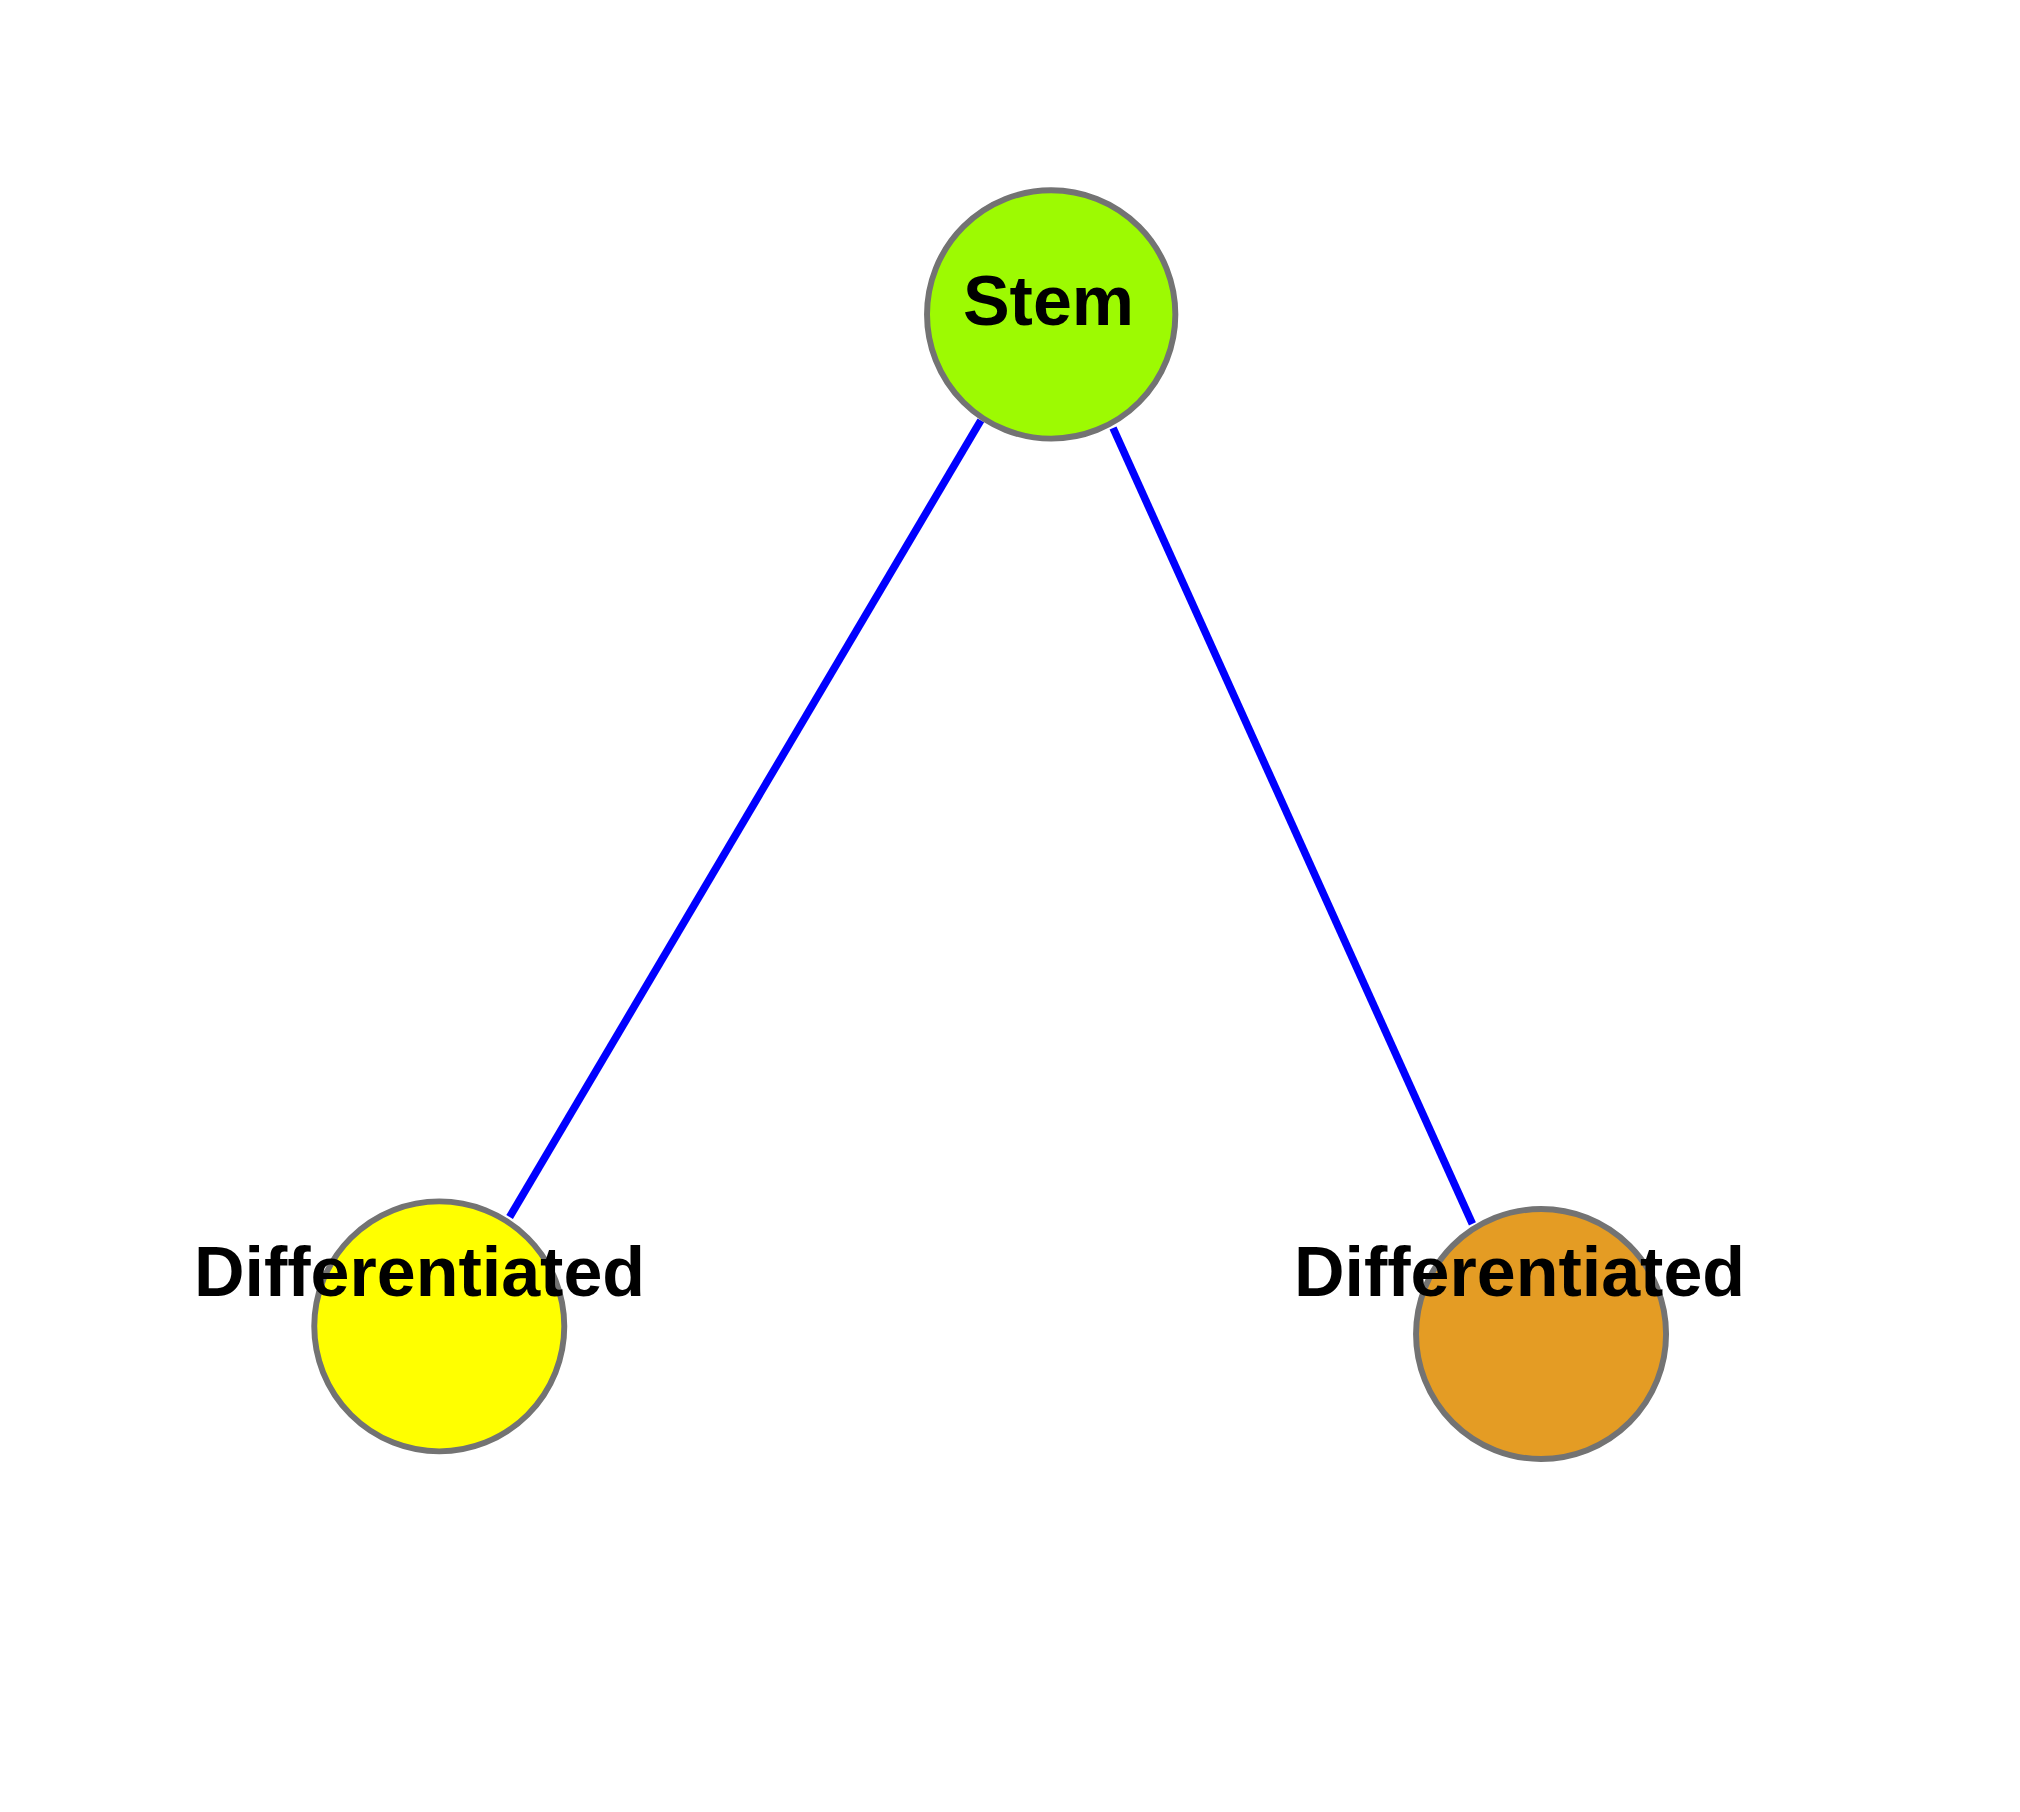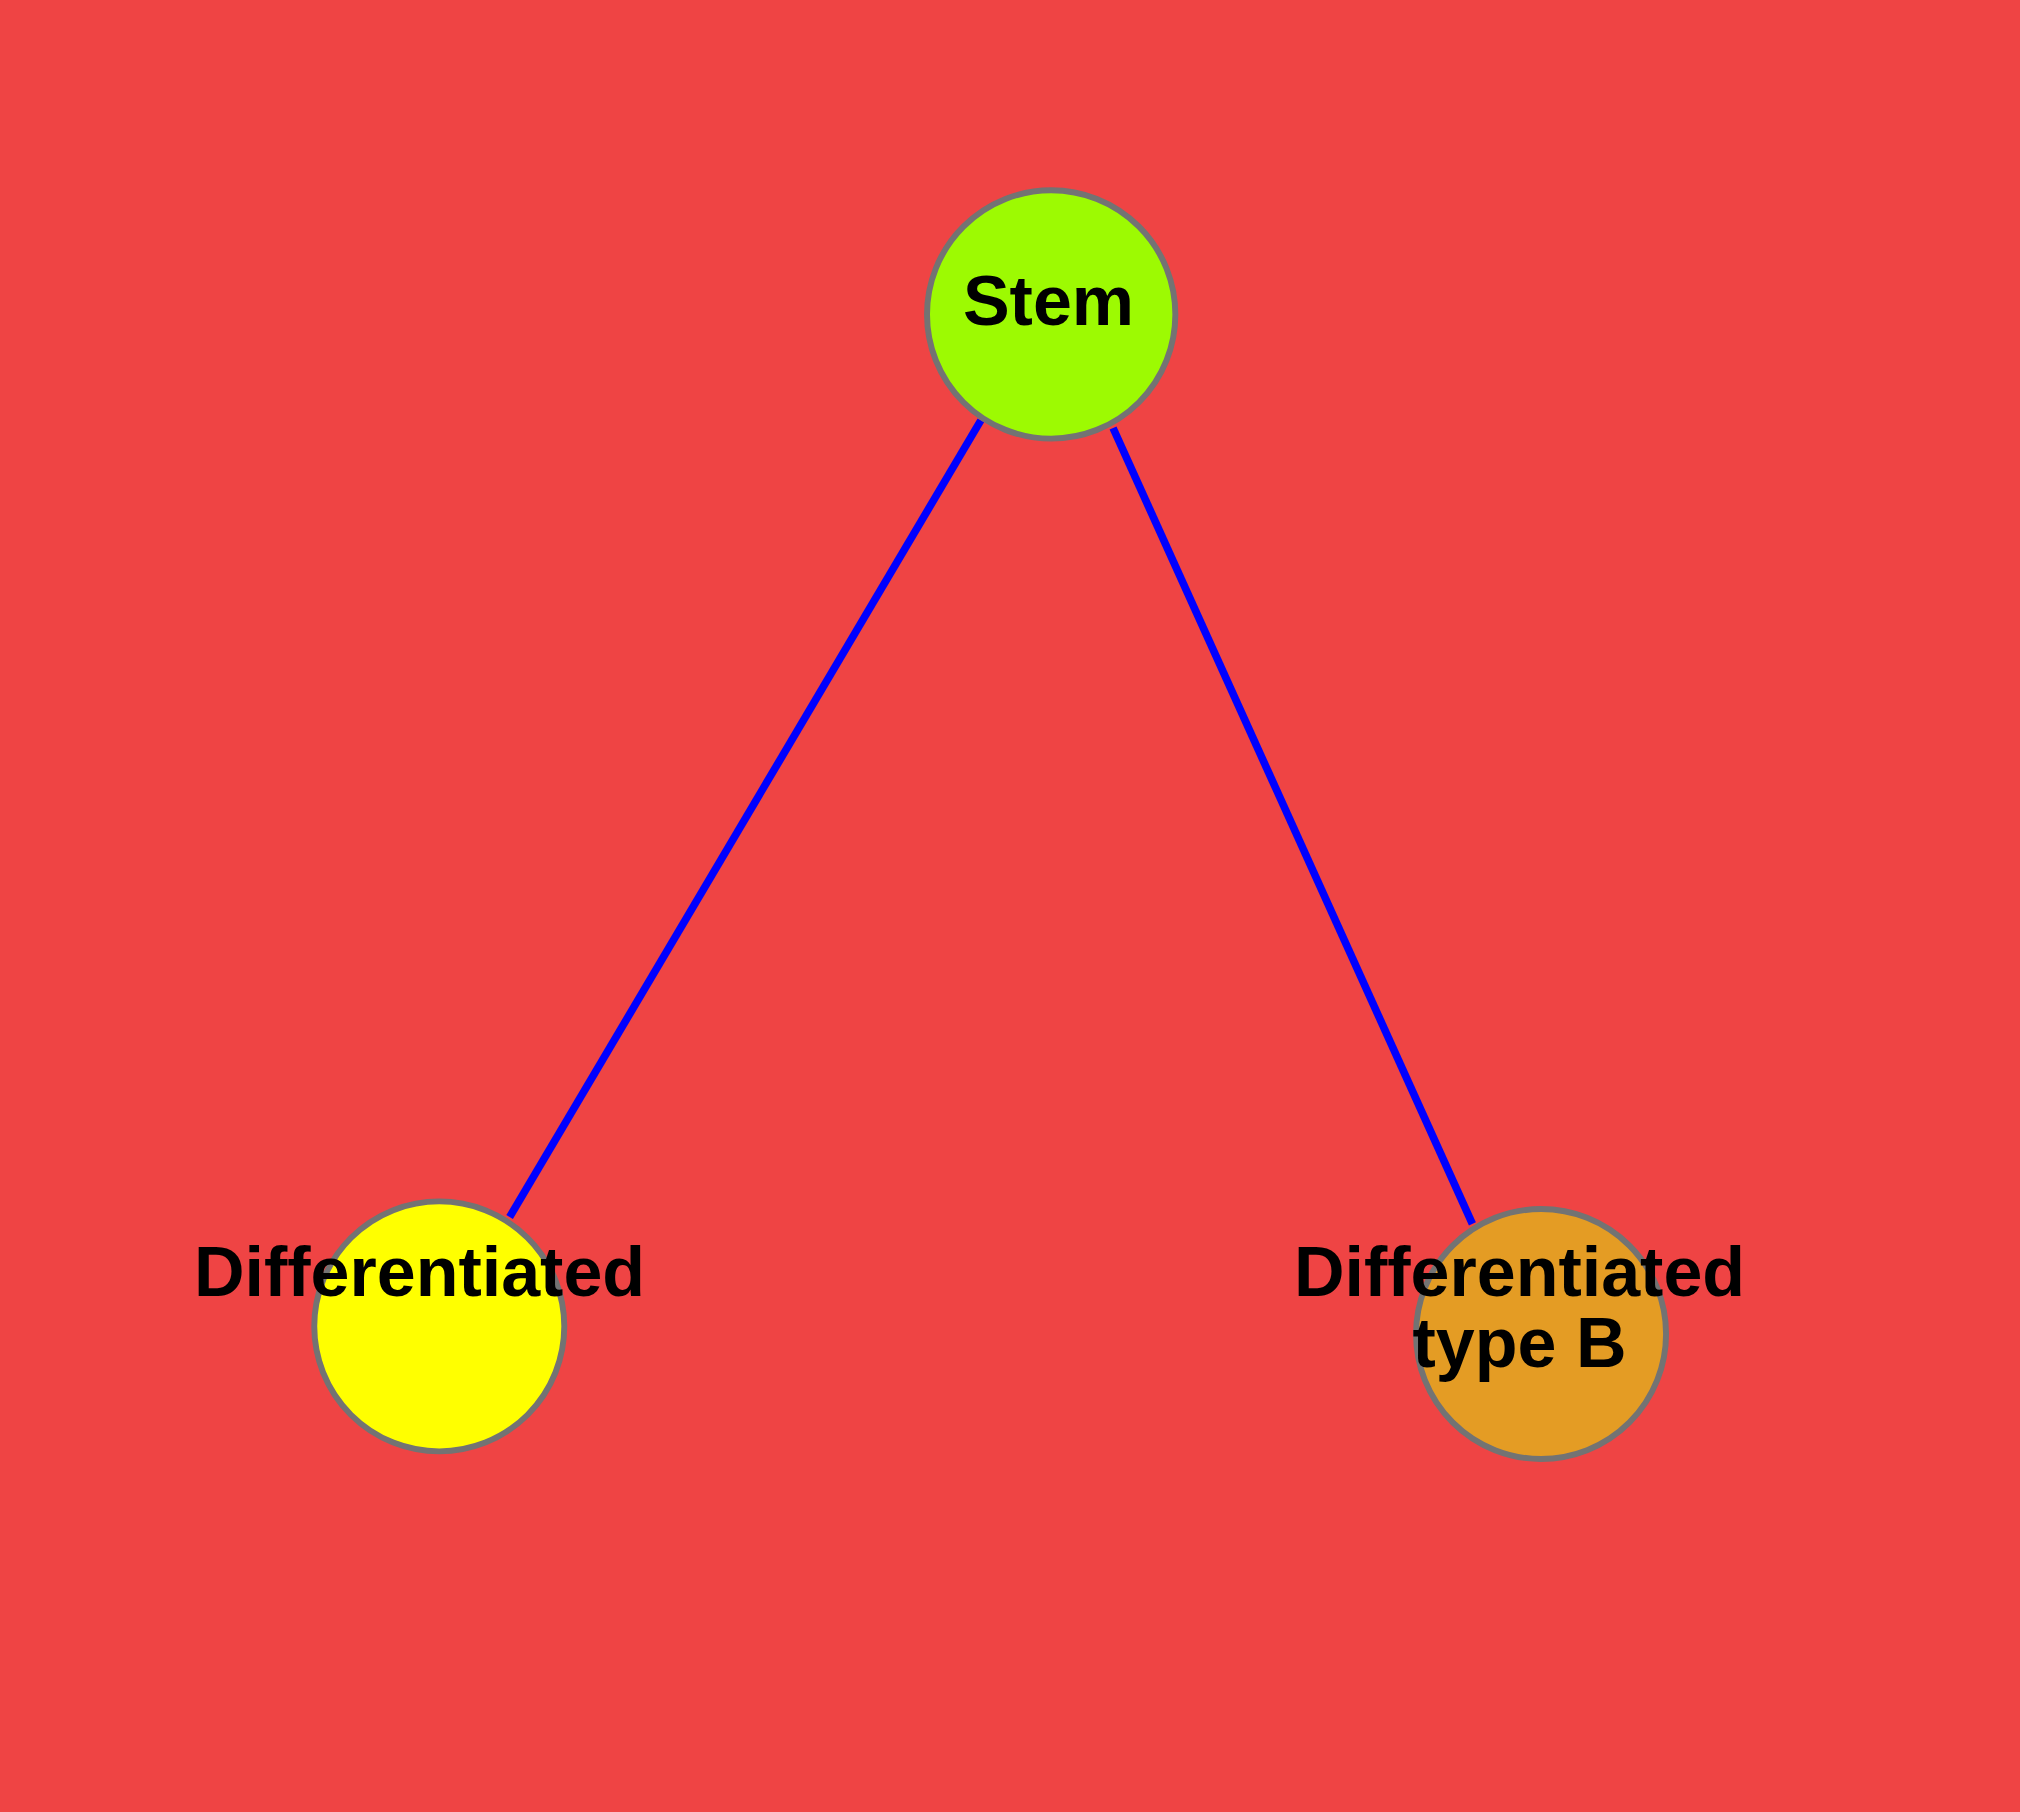--- a/index.html
+++ b/index.html
@@ -4,21 +4,21 @@
 <style>
   html, body {
     margin: 0;
     padding: 0;
     background: #ccccfa;
   }
   #canvas {
     position: relative;
     width: 2021px;
     height: 1812px;
-    background: #ef4444;
+    background: #ffffff;
     overflow: hidden;
     font-family: "Liberation Sans", sans-serif;
   }
   #graph-svg {
     position: absolute;
     left: 0;
     top: 0;
     width: 2021px;
     height: 1812px;
   }
@@ -66,16 +66,16 @@
       <circle cx="1240" cy="371" r="146.5" fill="#9dfa02" stroke="#737373" stroke-width="7"></circle>
       <circle cx="518" cy="1565" r="147.5" fill="#ffff00" stroke="#737373" stroke-width="7"></circle>
       <circle cx="1818" cy="1574" r="147.5" fill="#e49c24" stroke="#737373" stroke-width="7"></circle>
     </g>
   </svg>
 
   <div class="node-label" id="label-stem">Stem</div>
 
   <div class="node-label" id="label-diffA"><span>Differentiated</span><br></div>
 
-  <div class="node-label" id="label-diffB"><span>Differentiated</span><br><span>type B</span></div>
+  <div class="node-label" id="label-diffB"><span>Differentiated</span><br></div>
 
 </div>
 
 
 </body></html>

